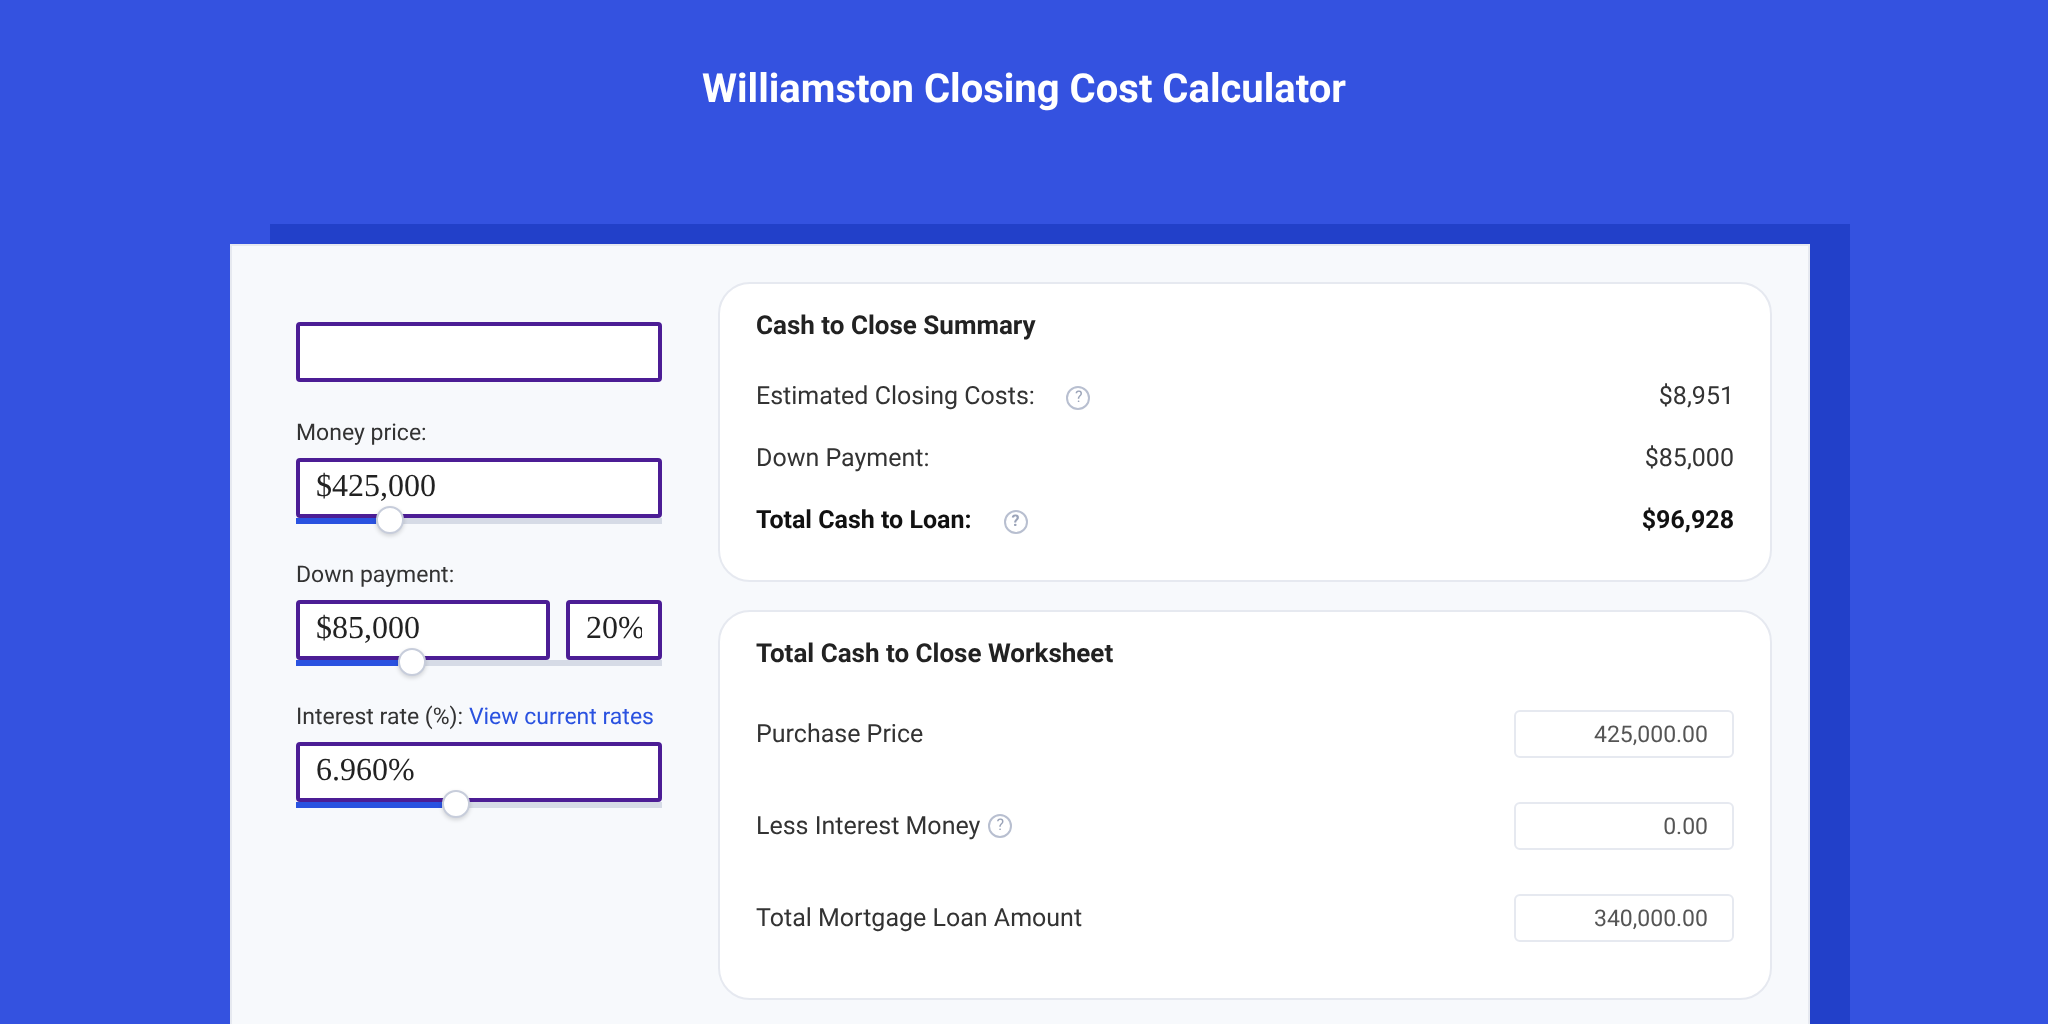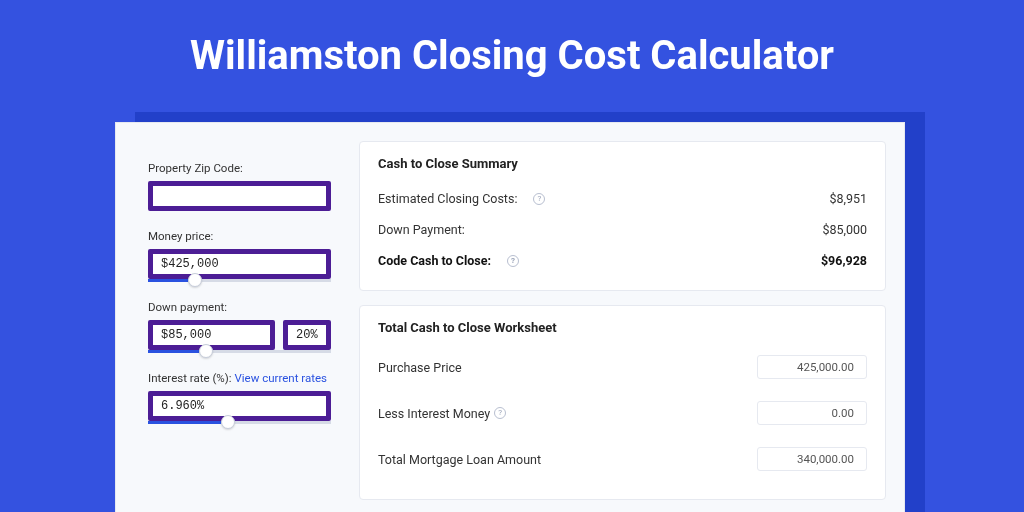--- a/index.html
+++ b/index.html
@@ -7,21 +7,21 @@
       font-family: -apple-system, BlinkMacSystemFont, "Segoe UI", Roboto, Helvetica, Arial, sans-serif;
       background: #3452e0;
       width: 1024px;
       height: 512px;
       overflow: hidden;
       color: #222;
     }
     .page-title {
       color: #fff;
       text-align: center;
-      font-size: 40px;
+      font-size: 20px;
       font-weight: 700;
       padding: 32px 0 24px 0;
     }
     .card-shadow {
       position: absolute;
       top: 112px;
       left: 135px;
       width: 790px;
       height: 450px;
       background: #2240c9;
@@ -46,27 +46,27 @@
     .field-label {
       font-size: 11.5px;
       color: #333;
       margin-bottom: 6px;
     }
     .link { color: #2a52e0; cursor: pointer; }
     .input-box {
       width: 100%;
       height: 30px;
       background: #fff;
-      border: 5px solid #4c1d95;
+      border: 2px solid #4c1d95;
       border-radius: 2px;
       padding: 0 8px;
-      font-size: 12px;
+      font-size: 16px;
       color: #222;
       outline: none;
-      font-family: Liberation Mono, monospace;
+      font-family: Liberation Serif, serif;
     }
     .input-row {
       display: flex;
       gap: 8px;
     }
     .input-row .input-box:first-child { flex: 1; }
     .input-row .input-box.pct { width: 48px; }
     .slider-track {
       position: relative;
       height: 3px;
@@ -89,21 +89,21 @@
       box-shadow: 0 1px 2px rgba(0,0,0,0.15);
       cursor: pointer;
     }
     .right-col {
       flex: 1;
       padding: 18px 18px 0 18px;
     }
     .panel {
       background: #fff;
       border: 1px solid #e6e9f0;
-      border-radius: 4px;
+      border-radius: 16px;
       padding: 14px 18px;
       margin-bottom: 14px;
     }
     .panel-title {
       font-size: 13px;
       font-weight: 700;
       margin-bottom: 12px;
     }
     .summary-row {
       display: flex;
@@ -159,21 +159,20 @@
 
 <h1 class="page-title">Williamston Closing Cost Calculator</h1>
 
 <div class="card-shadow"></div>
 
 <div class="card">
 
   <div class="left-col">
 
     <div class="field-block">
-      <div class="field-label">Property Zip Code:</div>
       <input class="input-box" type="text" value="" style="">
     </div>
 
     <div class="field-block">
       <div class="field-label">Money price:</div>
       <input class="input-box" type="text" value="$425,000" style="">
       <div class="slider-track">
         <div class="slider-fill" style="width:22%"></div>
         <div class="slider-handle" style="left:22%"></div>
       </div>
@@ -221,21 +220,21 @@
       <div class="summary-row">
         <div class="summary-label">
           <span>Down Payment:</span>
         </div>
         <div class="summary-value">$85,000</div>
       </div>
 
 
       <div class="summary-row total">
         <div class="summary-label">
-          <span>Code Cash to Close:</span>
+          <span>Total Cash to Loan:</span>
           <span class="help-icon">?</span>
         </div>
         <div class="summary-value">$96,928</div>
       </div>
     </div>
 
     <div class="panel">
       <div class="panel-title">Total Cash to Close Worksheet</div>
 
       <div class="ws-row">

